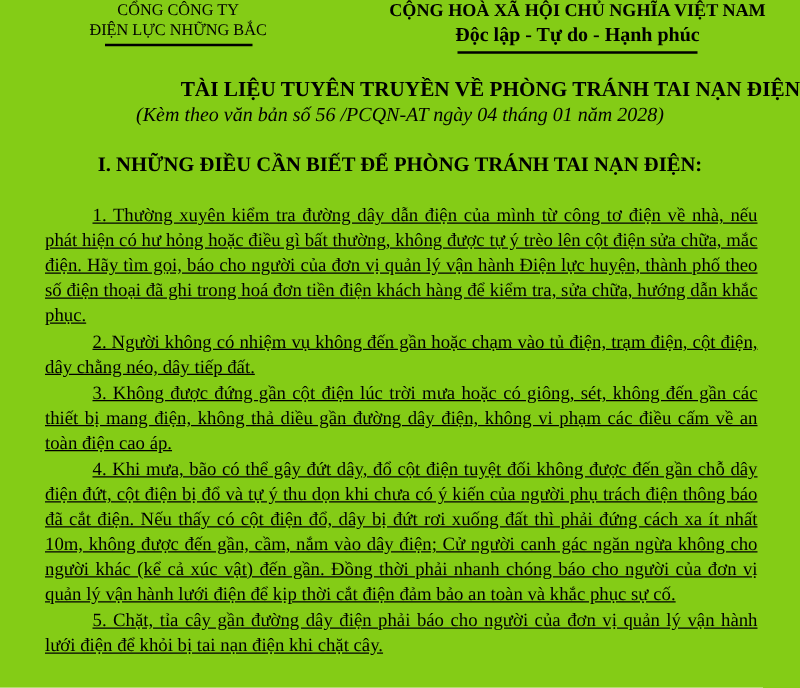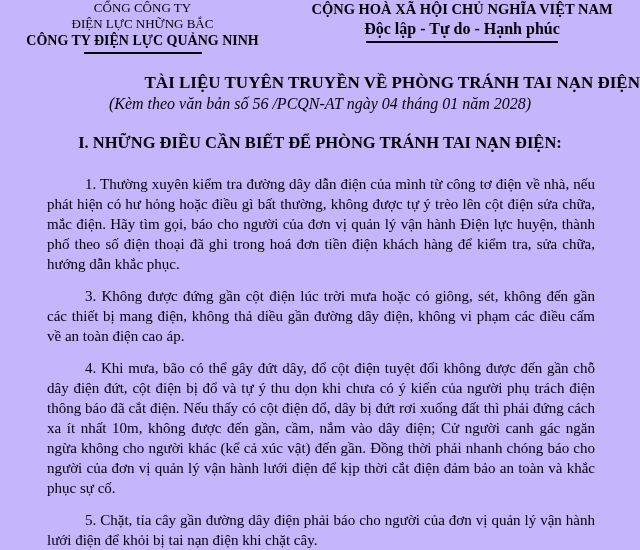--- a/index.html
+++ b/index.html
@@ -1,21 +1,21 @@
 <!DOCTYPE html>
 <html><head>
 <meta charset="utf-8">
 <style>
   html,body{margin:0;padding:0;}
   body{
     width:640px;height:550px;overflow:hidden;
     background:#ffffff;color:#000000;
     font-family:"Liberation Serif","DejaVu Serif",serif;
   }
-  .page{position:relative;width:640px;height:550px;overflow:hidden;background:#c4b5fd;}
+  .page{position:relative;width:640px;height:550px;overflow:hidden;background:#84cc16;}
 
   
   .letterhead{display:flex;justify-content:space-between;margin-top:-2px;}
   .lh-left{width:285px;text-align:center;padding-top:2px;}
   .lh-left .lh-line{font-size:13px;line-height:16px;}
   .lh-left .lh-line.bold{font-weight:bold;font-size:14px;line-height:17px;}
   .lh-right{width:348px;text-align:center;padding-top:2px;margin-right:4px;}
   .motto1{font-weight:bold;font-size:14.5px;line-height:18px;}
   .motto2{font-weight:bold;font-size:16px;line-height:20px;margin-top:1px;}
   .rule{height:2px;background:#000;margin:2px auto 0 auto;}
@@ -37,48 +37,48 @@
     margin-top:19px;text-align:center;font-weight:bold;
     font-size:16.5px;line-height:20px;
   }
 
   
   .body-text{
     margin-top:21px;padding:0 33px 0 35px;
     font-size:15px;line-height:20px;
     text-align:justify;
   }
-  .body-text p{margin:12px;text-indent:38px;}
+  .body-text p{margin:1px;text-indent:38px;text-decoration:underline;}
 </style>
 </head>
 <body>
 
 <div class="page">
 
   <div class="letterhead">
     <div class="lh-left">
       <div class="lh-line">CỔNG CÔNG TY</div>
       <div class="lh-line">ĐIỆN LỰC NHỮNG BẮC</div>
-      <div class="lh-line bold">CÔNG TY ĐIỆN LỰC QUẢNG NINH</div>
       <div class="rule rule-left"></div>
     </div>
     <div class="lh-right">
       <div class="motto1">CỘNG HOÀ XÃ HỘI CHỦ NGHĨA VIỆT NAM</div>
       <div class="motto2">Độc lập - Tự do - Hạnh phúc</div>
       <div class="rule rule-right"></div>
     </div>
   </div>
 
   <div class="title">
     <div>TÀI LIỆU TUYÊN TRUYỀN VỀ PHÒNG TRÁNH TAI NẠN ĐIỆN</div>
   </div>
   <div class="subtitle">(Kèm theo văn bản số  56 /PCQN-AT ngày 04 tháng 01 năm 2028)</div>
 
   <div class="section-heading">I. NHỮNG ĐIỀU CẦN BIẾT ĐỂ PHÒNG TRÁNH TAI NẠN ĐIỆN:</div>
 
   <div class="body-text">
     <p>1. Thường xuyên kiểm tra đường dây dẫn điện của mình từ công tơ điện về nhà, nếu phát hiện có hư hỏng hoặc điều gì bất thường, không được tự ý trèo lên cột điện sửa chữa, mắc điện. Hãy tìm gọi, báo cho người của đơn vị quản lý vận hành Điện lực huyện, thành phố theo số điện thoại đã ghi trong hoá đơn tiền điện khách hàng để kiểm tra, sửa chữa, hướng dẫn khắc phục.</p>
+    <p>2. Người không có nhiệm vụ không đến gần hoặc chạm vào tủ điện, trạm điện, cột điện, dây chằng néo, dây tiếp đất.</p>
     <p>3. Không được đứng gần cột điện lúc trời mưa hoặc có giông, sét, không đến gần các thiết bị mang điện, không thả diều gần đường dây điện, không vi phạm các điều cấm về an toàn điện cao áp.</p>
     <p>4. Khi mưa, bão có thể gây đứt dây, đổ cột điện tuyệt đối không được đến gần chỗ dây điện đứt, cột điện bị đổ và tự ý thu dọn khi chưa có ý kiến của người phụ trách điện thông báo đã cắt điện. Nếu thấy có cột điện đổ, dây bị đứt rơi xuống đất thì phải đứng cách xa ít nhất 10m, không được đến gần, cầm, nắm vào dây điện; Cử người canh gác ngăn ngừa không cho người khác (kể cả xúc vật) đến gần. Đồng thời phải nhanh chóng báo cho người của đơn vị quản lý vận hành lưới điện để kịp thời cắt điện đảm bảo an toàn và khắc phục sự cố.</p>
     <p>5. Chặt, tỉa cây gần đường dây điện phải báo cho người của đơn vị quản lý vận hành lưới điện để khỏi bị tai nạn điện khi chặt cây.</p>
   </div>
 
 </div>
 
 </body></html>

